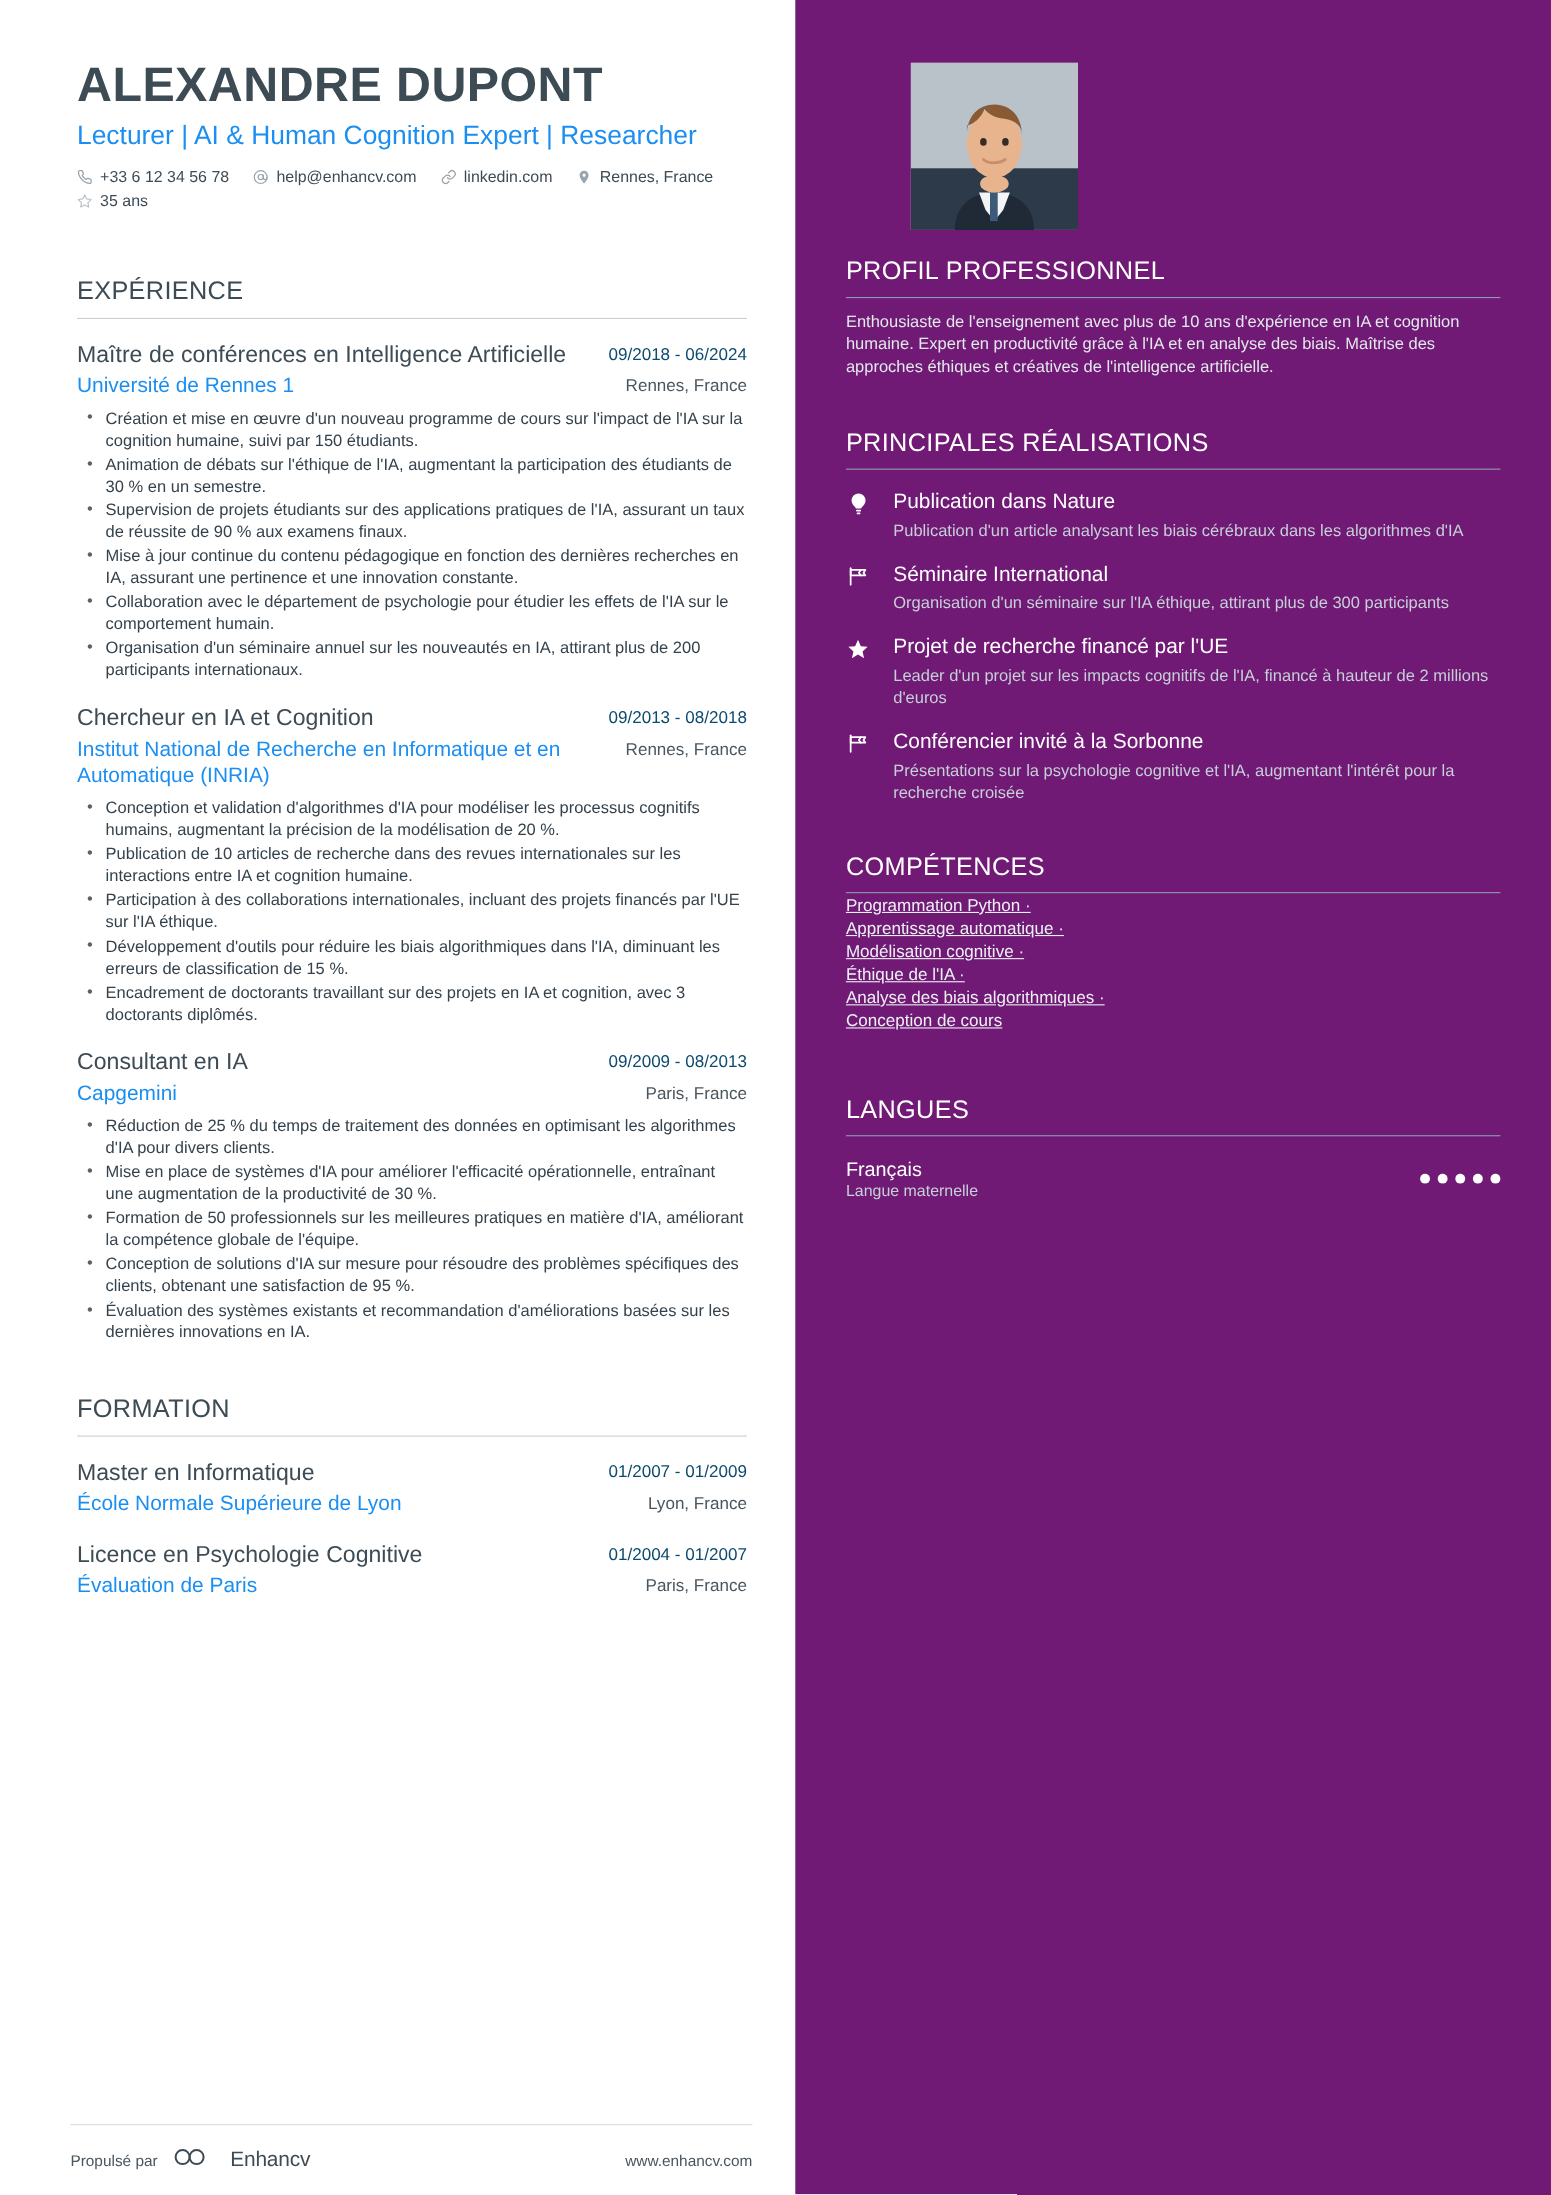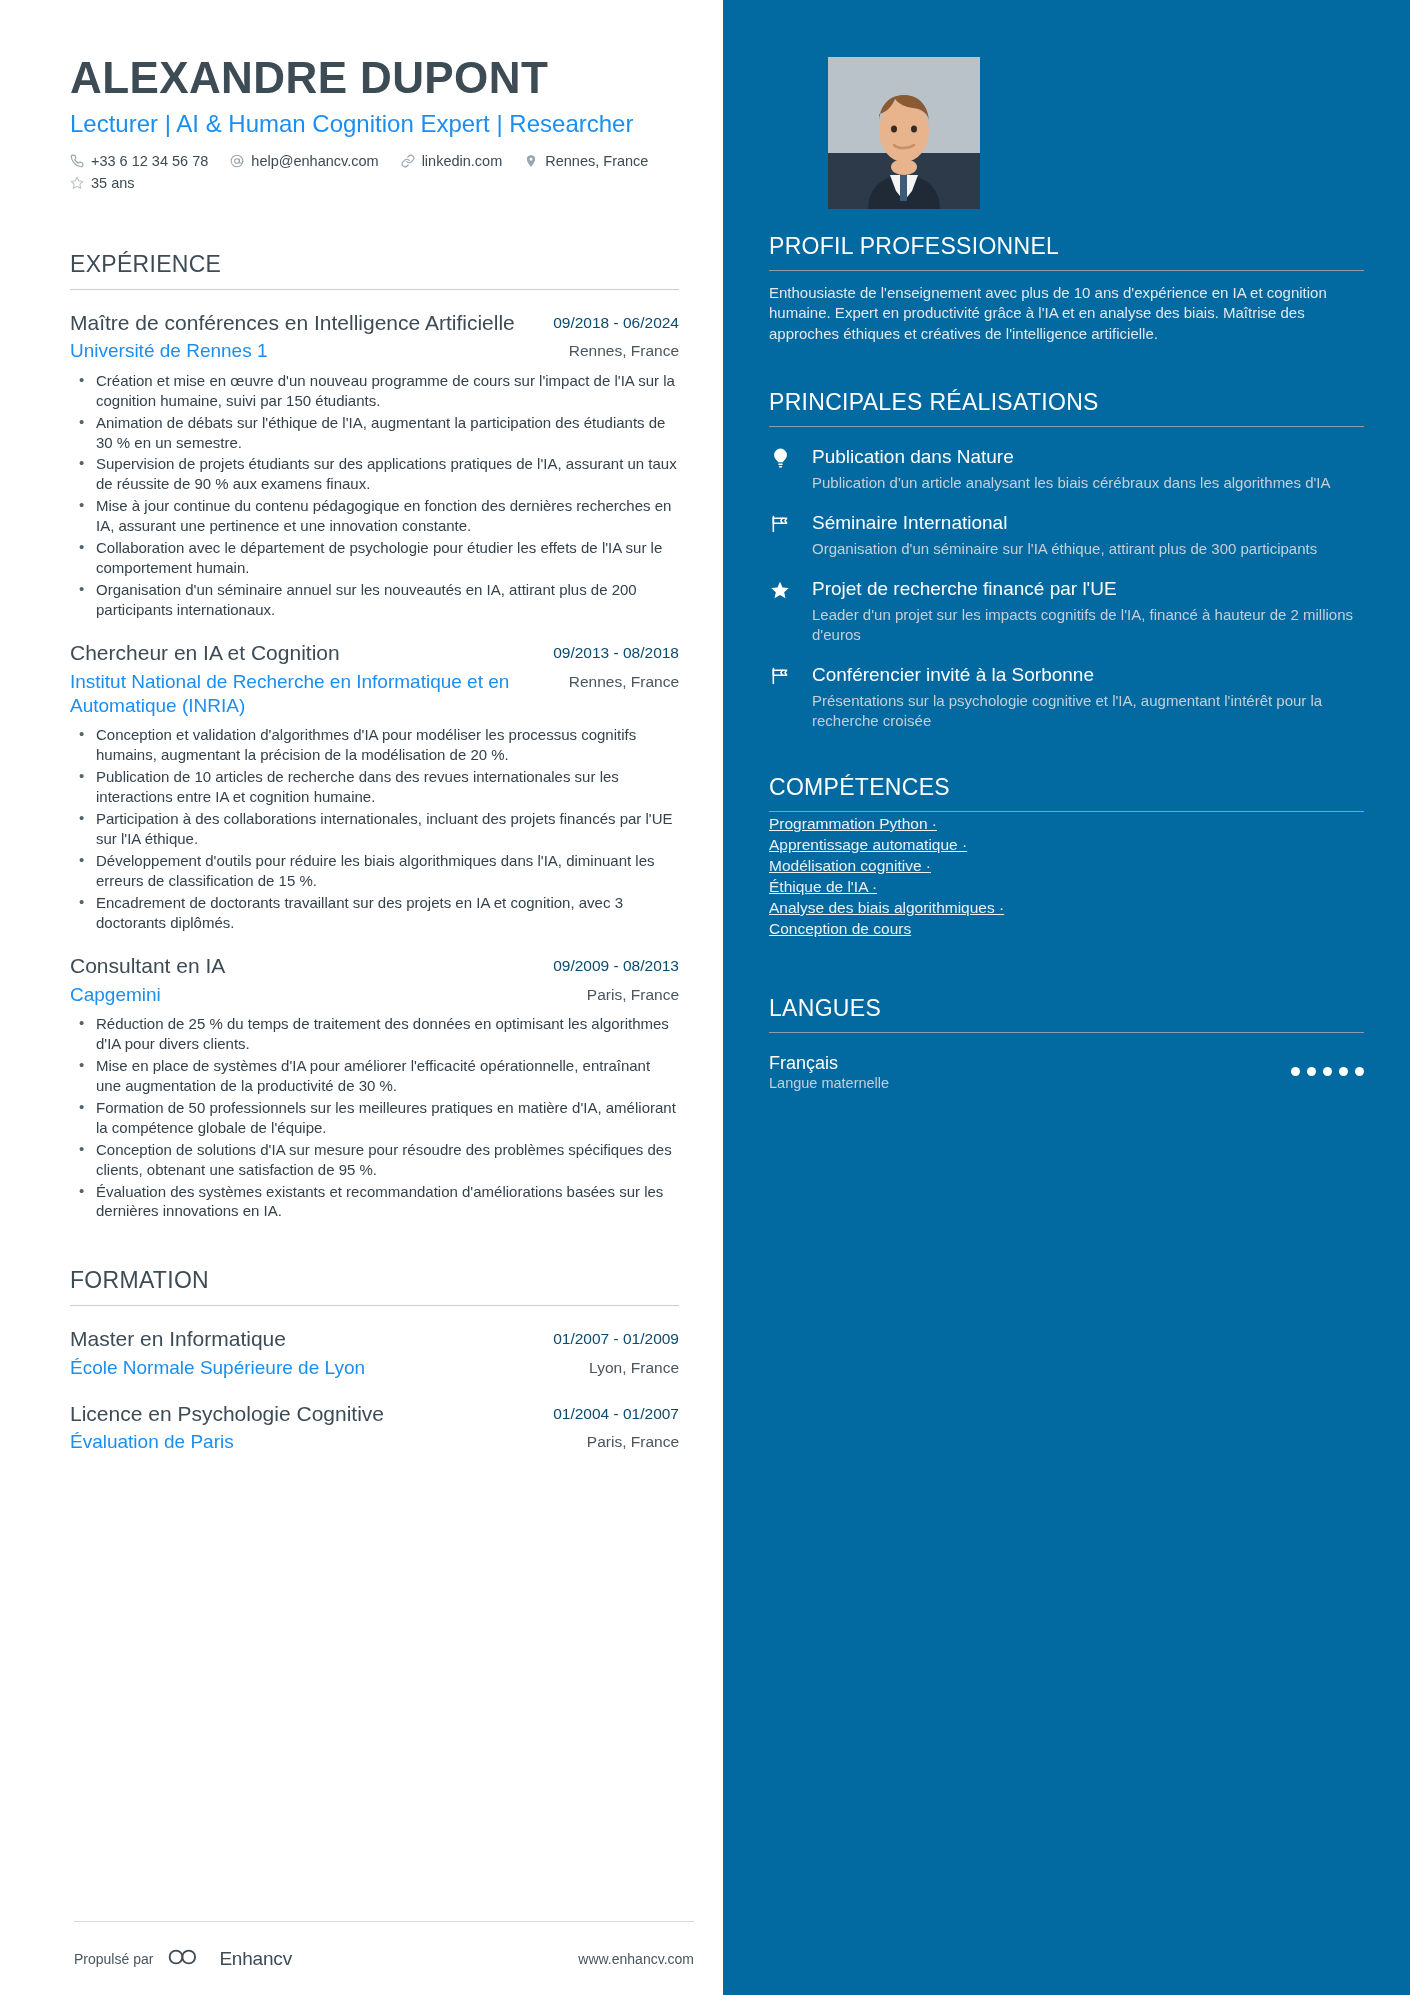--- a/index.html
+++ b/index.html
@@ -131,21 +131,21 @@
     left: 9px;
     top: -1px;
     color: #55626b;
     font-size: 15px;
   }
 
   
   .right {
     width: 687px;
     height: 100%;
-    background: #0369a1;
+    background: #701a75;
     position: relative;
     padding: 0 46px 0 46px;
   }
   .photo-wrap {
     position: absolute;
     top: 57px;
     left: 105px;
     width: 152px;
     height: 152px;
     background: #c9cfd4;
@@ -210,24 +210,24 @@
     align-items: center;
   }
   .lang-name { font-size: 18px; color: #ffffff; line-height: 1.25; }
   .lang-level { font-size: 14.5px; color: #c6cfd7; margin-top: 1px; }
   .dots { display: flex; gap: 7px; align-items: center; }
   .dot { width: 9px; height: 9px; border-radius: 50%; background: #ffffff; }
 
   
   .footer {
     position: absolute;
-    left: 74px;
+    left: 64px;
     bottom: 0;
     width: 620px;
-    height: 74px;
+    height: 64px;
     border-top: 1px solid #d7dbde;
     display: flex;
     align-items: center;
     justify-content: space-between;
   }
   .footer-left { display: flex; align-items: center; gap: 13px; }
   .footer-text { font-size: 14px; color: #4a565f; }
   .brand-name { font-size: 19px; color: #3d4b55; letter-spacing: -0.2px; }
   .footer-url { font-size: 14px; color: #4a565f; }
 </style>

